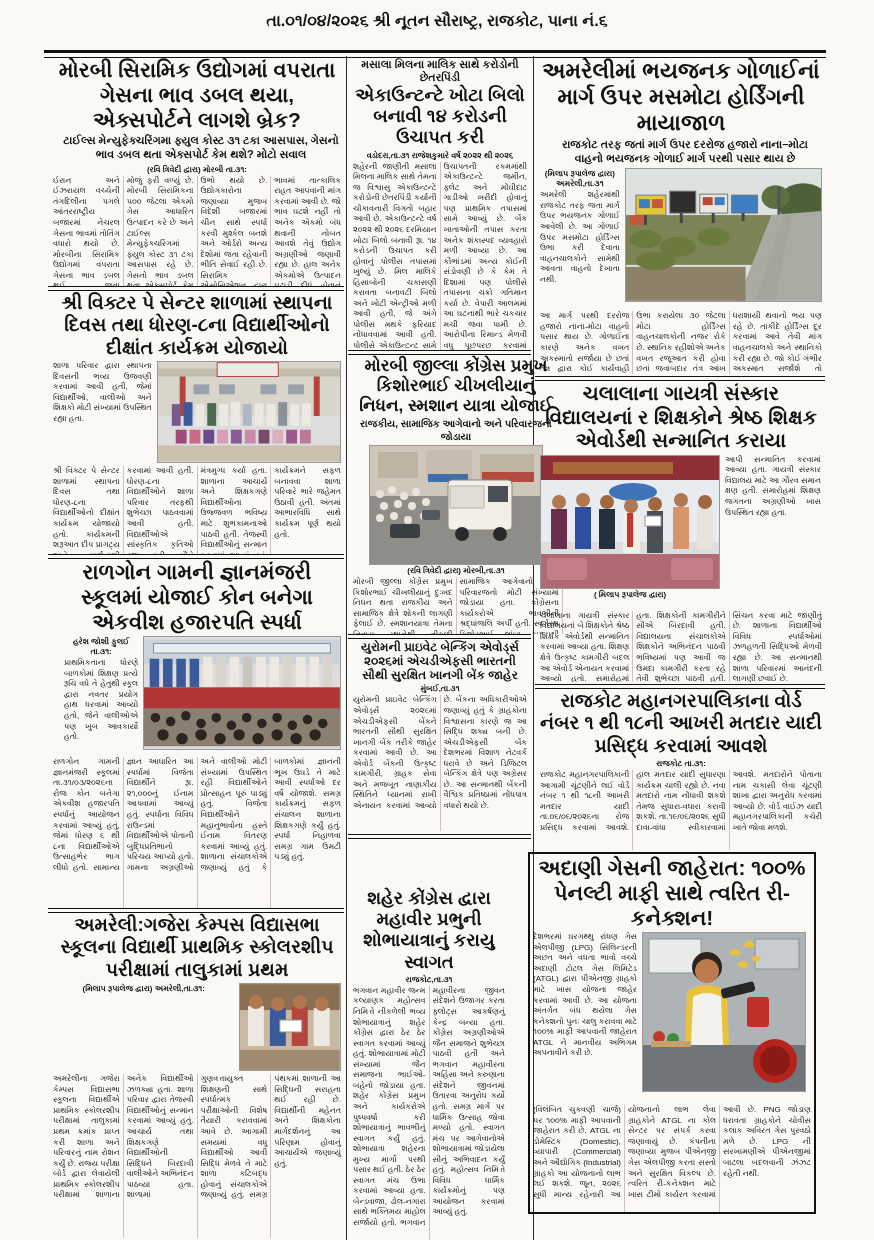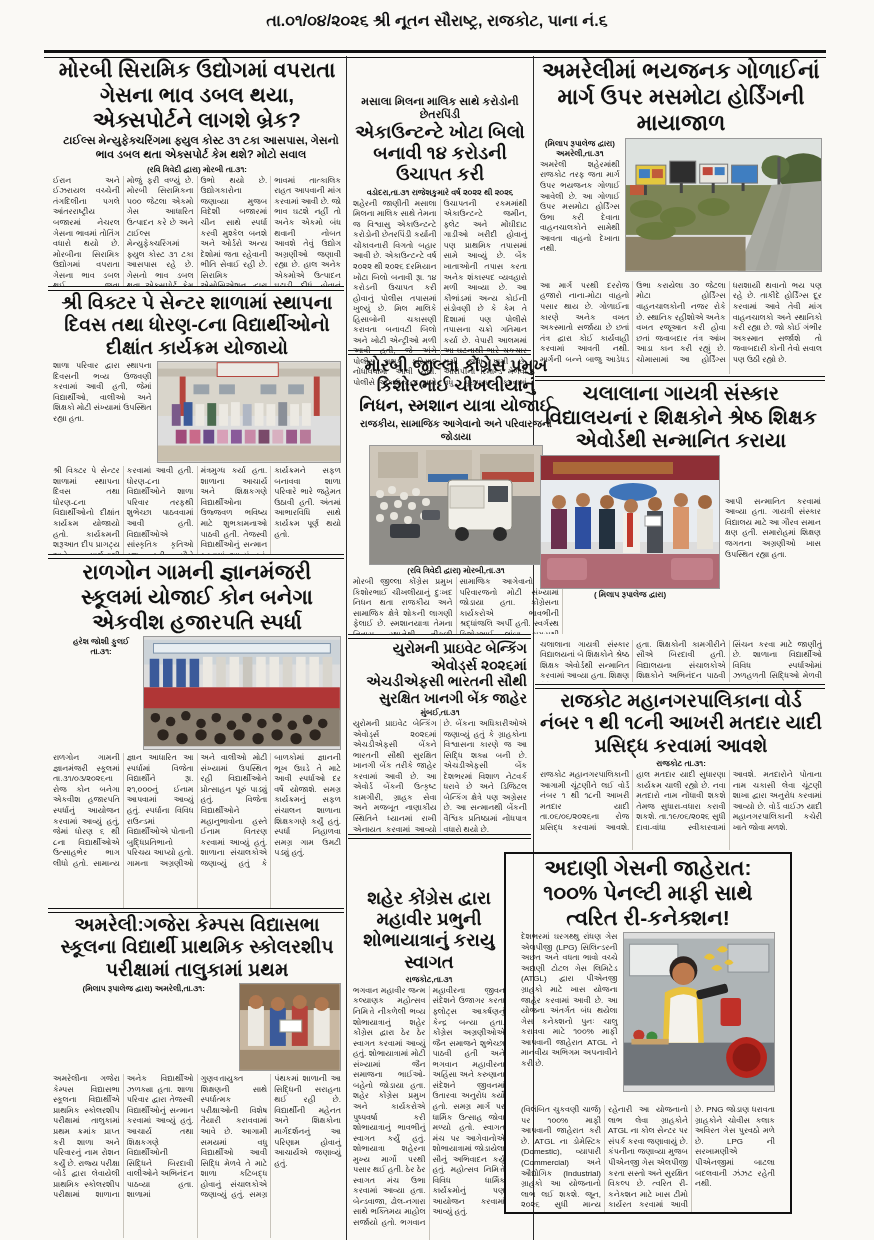--- a/index.html
+++ b/index.html
@@ -18,22 +18,22 @@
   .flexrow{display:flex;gap:5px;align-items:flex-start;}
   .vrule{position:absolute;width:1px;background:#2a2a2a;}
   .hrule{position:absolute;background:#111;}
   .hrule.dbl{background:none;border-top:1px solid #111;border-bottom:1px solid #111;height:3px;}
   .caption{font-size:8px;font-weight:bold;text-align:center;margin-top:1px;}
   .photo{display:block;background:#ddd;border:1px solid #999;}
   #masthead{position:absolute;top:12px;left:0;width:874px;text-align:center;
             font-size:16px;font-weight:bold;}
   #mastrule{position:absolute;top:50px;left:44px;width:782px;height:4px;
             border-top:3px solid #111;border-bottom:1px solid #111;}
-  #adbox{position:absolute;left:504px;top:852px;width:288px;height:362px;
-         border:2px solid #111;box-sizing:border-box;padding:2px 15px;overflow:hidden;}
+  #adbox{position:absolute;left:528px;top:852px;width:288px;height:362px;
+         border:2px solid #111;box-sizing:border-box;padding:2px 3px;overflow:hidden;}
 </style>
 </head>
 <body>
 
 <div id="page">
 
   <div id="masthead">તા.૦૧/૦૪/૨૦૨૬ શ્રી નૂતન સૌરાષ્ટ્ર, રાજકોટ, પાના નં.૬</div>
   <div id="mastrule"></div>
 
   <div class="vrule" style="left:346px;top:56px;height:1184px;"></div>
@@ -99,20 +99,21 @@
       </svg>
     </div>
     <div class="bodytxt c4" style="height:128px;margin-top:3px;">શ્રી વિક્ટર પે સેન્ટર શાળામાં સ્થાપના દિવસ તથા ધોરણ-૮ના વિદ્યાર્થીઓનો દીક્ષાંત કાર્યક્રમ યોજાયો હતો. કાર્યક્રમની શરૂઆત દીપ પ્રાગટ્ય અને પ્રાર્થનાથી કરવામાં આવી હતી. ધોરણ-૮ના વિદ્યાર્થીઓને શાળા પરિવાર તરફથી શુભેચ્છા પાઠવવામાં આવી હતી. વિદ્યાર્થીઓએ સાંસ્કૃતિક કૃતિઓ રજૂ કરી સૌને મંત્રમુગ્ધ કર્યા હતા. શાળાના આચાર્ય અને શિક્ષકગણે વિદ્યાર્થીઓના ઉજ્જવળ ભવિષ્ય માટે શુભકામનાઓ પાઠવી હતી. તેજસ્વી વિદ્યાર્થીઓનું સન્માન કરવામાં આવ્યું હતું. કાર્યક્રમને સફળ બનાવવા શાળા પરિવારે ભારે જહેમત ઉઠાવી હતી. અંતમાં આભારવિધિ સાથે કાર્યક્રમ પૂર્ણ થયો હતો.</div>
   </section>
 
   <section class="art" style="left:48px;top:558px;width:298px;height:350px;">
     <h2 class="hl left">રાળગોન ગામની જ્ઞાનમંજરી સ્કૂલમાં યોજાઈ કોન બનેગા એકવીશ હજારપતિ સ્પર્ધા</h2>
     <div class="flexrow">
       <div style="width:78px;margin-left:11px;">
         <p class="byline">હરેશ જોશી ફુલઈ તા.૩૧:</p>
+        <div class="bodytxt" style="height:96px;">પ્રાથમિકતાના ધોરણે બાળકોમાં શિક્ષણ પ્રત્યે રૂચિ વધે તે હેતુથી સ્કૂલ દ્વારા નવતર પ્રયોગ હાથ ધરવામાં આવ્યો હતો, જેને વાલીઓએ પણ ખુબ આવકાર્યો હતો.</div>
       </div>
       <svg class="photo" width="206" height="112" viewBox="0 0 206 112">
         <rect width="206" height="26" fill="#ccd3d8"></rect>
         <rect x="10" y="4" width="186" height="10" fill="#e8eef2" stroke="#7a90a8"></rect>
         <g>
           <rect x="6" y="20" width="10" height="30" fill="#3b5a9a"></rect>
             <rect x="20" y="20" width="10" height="30" fill="#3b5a9a"></rect>
           <rect x="34" y="20" width="10" height="30" fill="#3b5a9a"></rect>
             <rect x="48" y="20" width="10" height="30" fill="#3b5a9a"></rect>
           <rect x="62" y="18" width="10" height="32" fill="#ece9e2"></rect>
@@ -173,21 +174,21 @@
           <circle cx="60" cy="18" r="7" fill="#b07850"></circle>
         <rect x="74" y="24" width="16" height="38" fill="#ece9e2"></rect>
           <circle cx="82" cy="20" r="7" fill="#b07850"></circle>
         <rect x="40" y="36" width="22" height="12" fill="#fff" stroke="#998"></rect>
         <rect y="66" width="100" height="20" fill="#a08b70"></rect>
       </svg>
     </div>
     <div class="bodytxt c4" style="height:196px;margin-top:3px;">અમરેલીના ગજેરા કેમ્પસ વિદ્યાસભા સ્કૂલના વિદ્યાર્થીએ પ્રાથમિક સ્કોલરશીપ પરીક્ષામાં તાલુકામાં પ્રથમ ક્રમાંક પ્રાપ્ત કરી શાળા અને પરિવારનું નામ રોશન કર્યું છે. રાજ્ય પરીક્ષા બોર્ડ દ્વારા લેવાયેલી પ્રાથમિક સ્કોલરશીપ પરીક્ષામાં શાળાના અનેક વિદ્યાર્થીઓ ઝળક્યા હતા. શાળા પરિવાર દ્વારા તેજસ્વી વિદ્યાર્થીઓનું સન્માન કરવામાં આવ્યું હતું. આચાર્ય તથા શિક્ષકગણે વિદ્યાર્થીઓની સિદ્ધિને બિરદાવી વાલીઓને અભિનંદન પાઠવ્યા હતા. શાળામાં ગુણવત્તાયુક્ત શિક્ષણની સાથે સ્પર્ધાત્મક પરીક્ષાઓની વિશેષ તૈયારી કરાવવામાં આવે છે. આગામી સમયમાં વધુ વિદ્યાર્થીઓ આવી સિદ્ધિ મેળવે તે માટે શાળા કટિબદ્ધ હોવાનું સંચાલકોએ જણાવ્યું હતું. સમગ્ર પંથકમાં શાળાની આ સિદ્ધિની સરાહના થઈ રહી છે. વિદ્યાર્થીની મહેનત અને શિક્ષકોના માર્ગદર્શનનું આ પરિણામ હોવાનું આચાર્યએ જણાવ્યું હતું.</div>
   </section>
 
-  <section class="art" style="left:348px;top:56px;width:184px;height:294px;margin-top:37px;">
+  <section class="art" style="left:348px;top:56px;width:184px;height:294px;">
     <p class="kicker">મસાલા મિલના માલિક સાથે કરોડોની છેતરપિંડી</p>
     <h2 class="hl mid" style="font-size:18px;">એકાઉન્ટન્ટે ખોટા બિલો બનાવી ૧૪ કરોડની ઉચાપત કરી</h2>
     <p class="byline">વડોદરા,તા.૩૧   રાજેશકુમારે વર્ષ ૨૦૨૨ થી ૨૦૨૬</p>
     <div class="bodytxt c2" style="height:212px;">શહેરની જાણીતી મસાલા મિલના માલિક સાથે તેમના જ વિશ્વાસુ એકાઉન્ટન્ટે કરોડોની છેતરપિંડી કર્યાની ચોંકાવનારી વિગતો બહાર આવી છે. એકાઉન્ટન્ટે વર્ષ ૨૦૨૨ થી ૨૦૨૬ દરમિયાન ખોટા બિલો બનાવી રૂા. ૧૪ કરોડની ઉચાપત કરી હોવાનું પોલીસ તપાસમાં ખુલ્યું છે. મિલ માલિકે હિસાબોની ચકાસણી કરાવતા બનાવટી બિલો અને ખોટી એન્ટ્રીઓ મળી આવી હતી, જે અંગે પોલીસ મથકે ફરિયાદ નોંધાવવામાં આવી હતી. પોલીસે એકાઉન્ટન્ટ સામે ગુનો નોંધી ધરપકડ કરી વધુ તપાસ હાથ ધરી છે. ઉચાપતની રકમમાંથી એકાઉન્ટન્ટે જમીન, ફ્લેટ અને મોંઘીદાટ ગાડીઓ ખરીદી હોવાનું પણ પ્રાથમિક તપાસમાં સામે આવ્યું છે. બેંક ખાતાઓની તપાસ કરતા અનેક શંકાસ્પદ વ્યવહારો મળી આવ્યા છે. આ કૌભાંડમાં અન્ય કોઈની સંડોવણી છે કે કેમ તે દિશામાં પણ પોલીસે તપાસના ચક્રો ગતિમાન કર્યા છે. વેપારી આલમમાં આ ઘટનાથી ભારે ચકચાર મચી જવા પામી છે. આરોપીના રિમાન્ડ મેળવી વધુ પૂછપરછ કરવામાં આવશે તેમ પોલીસ સૂત્રોએ જણાવ્યું હતું.</div>
   </section>
 
   <section class="art" style="left:348px;top:354px;width:216px;height:280px;">
     <h2 class="hl mid">મોરબી જીલ્લા કોંગ્રેસ પ્રમુખ કિશોરભાઈ ચીખલીયાનું નિધન, સ્મશાન યાત્રા યોજાઈ</h2>
     <p class="sub" style="font-size:10px;margin:0 0 2px 0;">રાજકીય, સામાજિક આગેવાનો અને પરિવારજનો જોડાયા</p>
     <svg class="photo" width="172" height="118" viewBox="0 0 172 118" style="margin:0 auto;">
@@ -218,33 +219,34 @@
           <circle cx="54" cy="70" r="4"></circle>
       </g>
       <rect x="20" y="78" width="30" height="14" rx="3" fill="#3a3d42"></rect>
         <rect x="52" y="64" width="18" height="10" rx="2" fill="#55585e"></rect>
     </svg>
     <p class="byline">(રવિ ત્રિવેદી દ્વારા)  મોરબી,તા.૩૧</p>
     <div class="bodytxt c2" style="height:108px;">મોરબી જીલ્લા કોંગ્રેસ પ્રમુખ કિશોરભાઈ ચીખલીયાનું દુઃખદ નિધન થતા રાજકીય અને સામાજિક ક્ષેત્રે શોકની લાગણી ફેલાઈ છે. સ્મશાનયાત્રા તેમના નિવાસ સ્થાનેથી નીકળી લીલાપર રોડ પર આવેલા સ્મશાન ખાતે અંતિમ સંસ્કાર કરવામાં આવ્યા હતા. સ્મશાનયાત્રામાં રાજકીય, સામાજિક આગેવાનો અને પરિવારજનો મોટી સંખ્યામાં જોડાયા હતા. કોંગ્રેસના કાર્યકરોએ ભાવભીની શ્રદ્ધાંજલિ અર્પી હતી. સ્વર્ગસ્થ કિશોરભાઈ લાંબા સમયથી કોંગ્રેસ સંગઠનમાં સેવા આપી રહ્યા હતા અને સરળ સ્વભાવના કારણે સૌમાં લોકપ્રિય હતા. તેમના નિધનથી સંગઠનને ન પૂરાય તેવી ખોટ પડી હોવાનું આગેવાનોએ જણાવ્યું હતું.</div>
   </section>
 
   <section class="art" style="left:348px;top:638px;width:184px;height:194px;">
-    <h2 class="hl mid" style="font-size:14px;text-align:right;">યુરોમની પ્રાઇવેટ બેન્કિંગ એવોર્ડ્સ ૨૦૨૬માં એચડીએફસી ભારતની સૌથી સુરક્ષિત ખાનગી બેંક જાહેર</h2>
+    <h2 class="hl mid" style="font-size:12px;">યુરોમની પ્રાઇવેટ બેન્કિંગ એવોર્ડ્સ ૨૦૨૬માં એચડીએફસી ભારતની સૌથી સુરક્ષિત ખાનગી બેંક જાહેર</h2>
     <p class="byline">મુંબઈ,તા.૩૧</p>
     <div class="bodytxt c2" style="height:136px;">યુરોમની પ્રાઇવેટ બેન્કિંગ એવોર્ડ્સ ૨૦૨૬માં એચડીએફસી બેંકને ભારતની સૌથી સુરક્ષિત ખાનગી બેંક તરીકે જાહેર કરવામાં આવી છે. આ એવોર્ડ બેંકની ઉત્કૃષ્ટ કામગીરી, ગ્રાહક સેવા અને મજબૂત નાણાકીય સ્થિતિને ધ્યાનમાં રાખી એનાયત કરવામાં આવ્યો છે. બેંકના અધિકારીઓએ જણાવ્યું હતું કે ગ્રાહકોના વિશ્વાસના કારણે જ આ સિદ્ધિ શક્ય બની છે. એચડીએફસી બેંક દેશભરમાં વિશાળ નેટવર્ક ધરાવે છે અને ડિજિટલ બેન્કિંગ ક્ષેત્રે પણ અગ્રેસર છે. આ સન્માનથી બેંકની વૈશ્વિક પ્રતિષ્ઠામાં નોંધપાત્ર વધારો થયો છે.</div>
   </section>
 
   <section class="art" style="left:348px;top:878px;width:162px;height:400px;margin-top:8px;">
     <h2 class="hl mid" style="font-size:18px;">શહેર કોંગ્રેસ દ્વારા મહાવીર પ્રભુની શોભાયાત્રાનું કરાયુ સ્વાગત</h2>
     <p class="byline">રાજકોટ,તા.૩૧</p>
     <div class="bodytxt c2" style="height:330px;">ભગવાન મહાવીર જન્મ કલ્યાણક મહોત્સવ નિમિત્તે નીકળેલી ભવ્ય શોભાયાત્રાનું શહેર કોંગ્રેસ દ્વારા ઠેર ઠેર સ્વાગત કરવામાં આવ્યું હતું. શોભાયાત્રામાં મોટી સંખ્યામાં જૈન સમાજના ભાઈઓ-બહેનો જોડાયા હતા. શહેર કોંગ્રેસ પ્રમુખ અને કાર્યકરોએ પુષ્પવર્ષા કરી શોભાયાત્રાનું ભાવભીનું સ્વાગત કર્યું હતું. શોભાયાત્રા શહેરના મુખ્ય માર્ગો પરથી પસાર થઈ હતી. ઠેર ઠેર સ્વાગત મંચ ઉભા કરવામાં આવ્યા હતા. બેન્ડવાજા, ઢોલ-નગારા સાથે ભક્તિમય માહોલ સર્જાયો હતો. ભગવાન મહાવીરના જીવન સંદેશને ઉજાગર કરતા ફ્લોટ્સ આકર્ષણનું કેન્દ્ર બન્યા હતા. કોંગ્રેસ અગ્રણીઓએ જૈન સમાજને શુભેચ્છા પાઠવી હતી અને ભગવાન મહાવીરના અહિંસા અને કરુણાના સંદેશને જીવનમાં ઉતારવા અનુરોધ કર્યો હતો. સમગ્ર માર્ગ પર ધાર્મિક ઉત્સાહ જોવા મળ્યો હતો. સ્વાગત મંચ પર આગેવાનોએ શોભાયાત્રામાં જોડાયેલા સૌનું અભિવાદન કર્યું હતું. મહોત્સવ નિમિત્તે વિવિધ ધાર્મિક કાર્યક્રમોનું પણ આયોજન કરવામાં આવ્યું હતું.</div>
   </section>
 
   <section class="art" style="left:535px;top:56px;width:292px;height:318px;">
     <h2 class="hl right" style="font-size:22px;">અમરેલીમાં ભયજનક ગોળાઈનાં માર્ગ ઉપર મસમોટા હોર્ડિંગની માયાજાળ</h2>
+    <p class="sub">રાજકોટ તરફ જતાં માર્ગ ઉપર દરરોજ હજારો નાના–મોટા વાહનો ભયજનક ગોળાઈ માર્ગ પરથી પસાર થાય છે</p>
     <div class="flexrow">
       <div style="width:80px;">
         <p class="byline">(મિલાપ રૂપાલેજ દ્વારા)  અમરેલી,તા.૩૧</p>
         <div class="bodytxt" style="height:118px;">અમરેલી શહેરમાંથી રાજકોટ તરફ જતા માર્ગ ઉપર ભયજનક ગોળાઈ આવેલી છે. આ ગોળાઈ ઉપર મસમોટા હોર્ડિંગ્સ ઉભા કરી દેવાતા વાહનચાલકોને સામેથી આવતા વાહનો દેખાતા નથી.</div>
       </div>
       <svg class="photo" width="196" height="132" viewBox="0 0 196 132">
         <rect width="196" height="46" fill="#dde2df"></rect>
         <ellipse cx="178" cy="34" rx="26" ry="20" fill="#4f6138"></ellipse>
         <ellipse cx="150" cy="28" rx="14" ry="12" fill="#5c7040"></ellipse>
         <rect x="152" y="18" width="3" height="30" fill="#555"></rect>
@@ -304,21 +306,21 @@
               <rect x="132" y="51" width="16" height="42" fill="#d8956b"></rect>
             <circle cx="164" cy="46" r="7" fill="#a06840"></circle>
               <rect x="156" y="53" width="16" height="40" fill="#e8e4da"></rect>
           </g>
           <rect y="98" width="178" height="34" fill="#b06a74"></rect>
           <rect x="6" y="102" width="40" height="22" rx="4" fill="#c27f89"></rect>
           <rect x="130" y="102" width="42" height="22" rx="4" fill="#c27f89"></rect>
         </svg>
         <p class="caption">( મિલાપ રૂપાલેજ દ્વારા)</p>
       </div>
-      <div class="bodytxt" style="width:96px;height:140px;margin-top:42px;">આપી સન્માનિત કરવામાં આવ્યા હતા. ગાયત્રી સંસ્કાર વિદ્યાલય માટે આ ગૌરવ સમાન ક્ષણ હતી. સમારોહમાં શિક્ષણ જગતના અગ્રણીઓ ખાસ ઉપસ્થિત રહ્યા હતા.</div>
+      <div class="bodytxt" style="width:96px;height:140px;">આપી સન્માનિત કરવામાં આવ્યા હતા. ગાયત્રી સંસ્કાર વિદ્યાલય માટે આ ગૌરવ સમાન ક્ષણ હતી. સમારોહમાં શિક્ષણ જગતના અગ્રણીઓ ખાસ ઉપસ્થિત રહ્યા હતા.</div>
     </div>
     <div class="bodytxt c3" style="height:112px;margin-top:3px;">ચલાલાના ગાયત્રી સંસ્કાર વિદ્યાલયનાં બે શિક્ષકોને શ્રેષ્ઠ શિક્ષક એવોર્ડથી સન્માનિત કરવામાં આવ્યા હતા. શિક્ષણ ક્ષેત્રે ઉત્કૃષ્ટ કામગીરી બદલ આ એવોર્ડ એનાયત કરવામાં આવ્યો હતો. સમારોહમાં આગેવાનો, શાળા પરિવાર અને વાલીઓ ઉપસ્થિત રહ્યા હતા. શિક્ષકોની કામગીરીને સૌએ બિરદાવી હતી. વિદ્યાલયના સંચાલકોએ શિક્ષકોને અભિનંદન પાઠવી ભવિષ્યમાં પણ આવી જ ઉમદા કામગીરી કરતા રહે તેવી શુભેચ્છા પાઠવી હતી. ગાયત્રી સંસ્કાર વિદ્યાલય શિક્ષણની સાથે સંસ્કારનું સિંચન કરવા માટે જાણીતું છે. શાળાના વિદ્યાર્થીઓ વિવિધ સ્પર્ધાઓમાં ઝળહળતી સિદ્ધિઓ મેળવી રહ્યા છે. આ સન્માનથી શાળા પરિવારમાં આનંદની લાગણી છવાઈ છે.</div>
   </section>
 
   <section class="art" style="left:535px;top:688px;width:292px;height:162px;">
     <h2 class="hl right" style="font-size:19px;">રાજકોટ મહાનગરપાલિકાના વોર્ડ નંબર ૧ થી ૧૮ની આખરી મતદાર યાદી પ્રસિદ્ધ કરવામાં આવશે</h2>
     <p class="byline">રાજકોટ તા.૩૧:</p>
     <div class="bodytxt c3" style="height:92px;">રાજકોટ મહાનગરપાલિકાની આગામી ચૂંટણીને લઈ વોર્ડ નંબર ૧ થી ૧૮ની આખરી મતદાર યાદી તા.૦૬/૦૬/૨૦૨૬ના રોજ પ્રસિદ્ધ કરવામાં આવશે. હાલ મતદાર યાદી સુધારણા કાર્યક્રમ ચાલી રહ્યો છે. નવા મતદારો નામ નોંધાવી શકશે તેમજ સુધારા-વધારા કરાવી શકશે. તા.૧૯/૦૬/૨૦૨૬ સુધી દાવા-વાંધા સ્વીકારવામાં આવશે. મતદારોને પોતાના નામ ચકાસી લેવા ચૂંટણી શાખા દ્વારા અનુરોધ કરવામાં આવ્યો છે. વોર્ડ વાઈઝ યાદી મહાનગરપાલિકાની કચેરી ખાતે જોવા મળશે.</div>
   </section>
 

